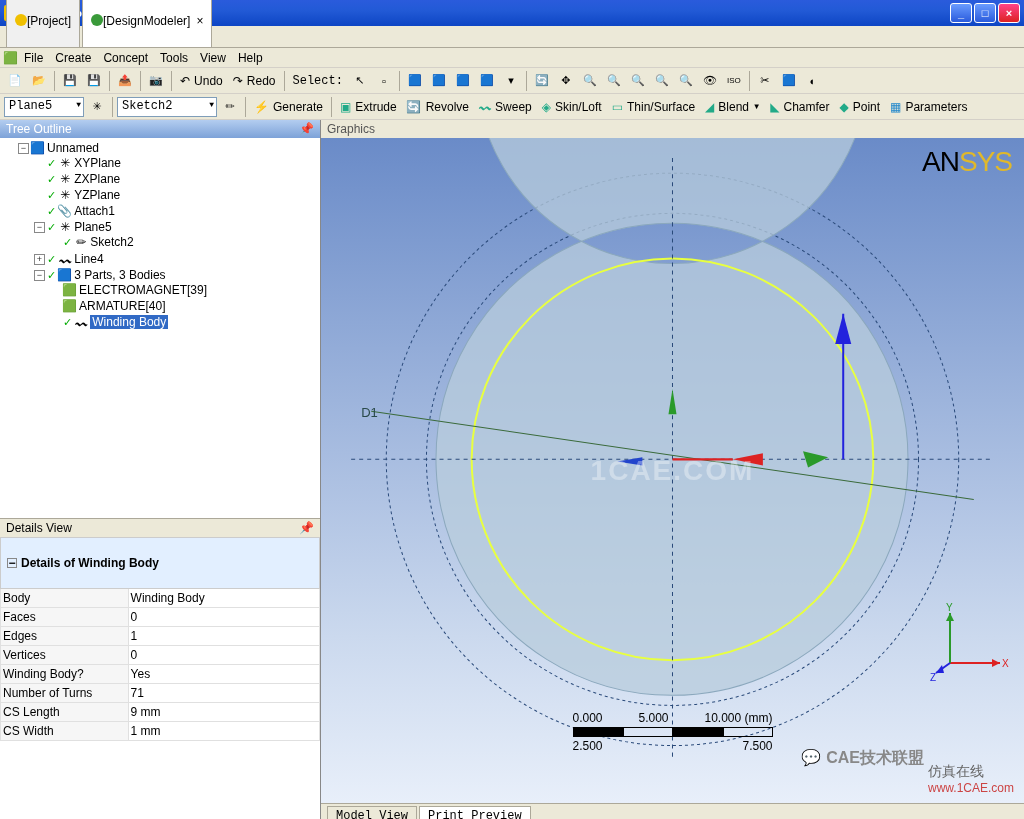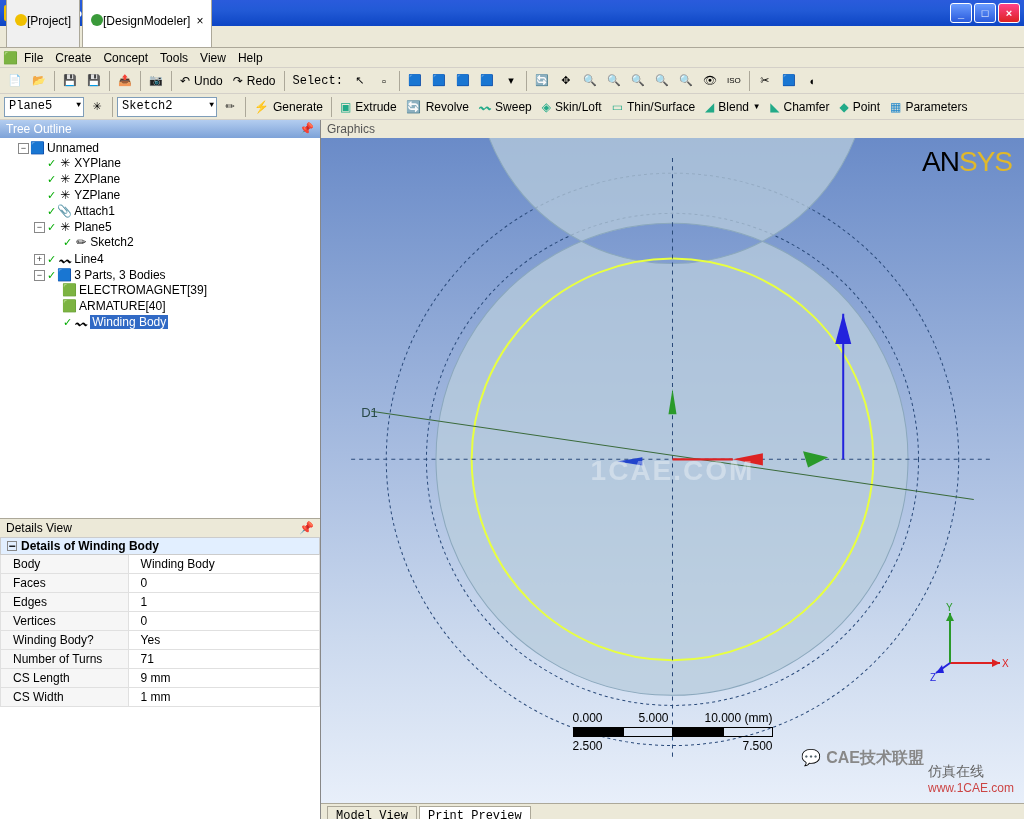--- a/index.html
+++ b/index.html
@@ -35,22 +35,22 @@
 .tree .exp { width: 11px; height: 11px; border: 1px solid #888; display: inline-flex; align-items: center; justify-content: center; font-size: 9px; color: #333; background:#fff; }
 .tree .noexp { width: 11px; display:inline-block; }
 .tree .chk { color: #0a0; font-size: 11px; }
 .tree .ticon { width: 14px; height: 12px; display:inline-flex;align-items:center;justify-content:center; }
 .tree .sel { background: #316ac5; color: #fff; padding: 0 2px; }
 .tabs-sm { display: flex; background: #ece9d8; border-top: 1px solid #aca899; height: 22px; align-items: flex-end; padding: 0 4px; }
 .tabs-sm .tab { padding: 2px 8px; font-family: "Courier New", monospace; font-size: 12px; border: 1px solid #aca899; background:#fff; border-bottom:none; }
 .tabs-sm .tab.inactive { background:#ece9d8; }
 .details { background: #fff; }
 .details table { width: 100%; border-collapse: collapse; font-family: "Courier New", monospace; font-size: 12px; }
-.details th { text-align: left; background: #e2efff; padding: 1px 6px; border: 1px solid #ccc; font-weight: bold; }
-.details td { padding: 2px 12px; border: 1px solid #e0e0e0; }
+.details th { text-align: left; background: #e2efff; padding: 18px 6px; border: 1px solid #ccc; font-weight: bold; }
+.details td { padding: 2px 2px; border: 1px solid #e0e0e0; }
 .details td.k { background: #f6f6f6; width: 40%; }
 .graphics { flex: 1; display: flex; flex-direction: column; }
 .viewport { flex: 1; position: relative; background: linear-gradient(#6a8bc8, #cbd9ee 75%, #e8effa); overflow: hidden; }
 .logo { position: absolute; right: 12px; top: 8px; font-weight: normal; font-size: 28px; letter-spacing: -1px; color:#000; }
 .logo .an { color:#000; }
 .logo .sys { color:#e0b82a; }
 svg.scene { position: absolute; inset: 0; }
 .triad { position: absolute; right: 14px; bottom: 120px; width: 80px; height: 80px; }
 .scalebar { position: absolute; left: 50%; transform: translateX(-50%); bottom: 50px; font-family: "Courier New", monospace; font-size: 12px; text-align: center; }
 .scalebar .bar { display: flex; margin: 2px 0; }

